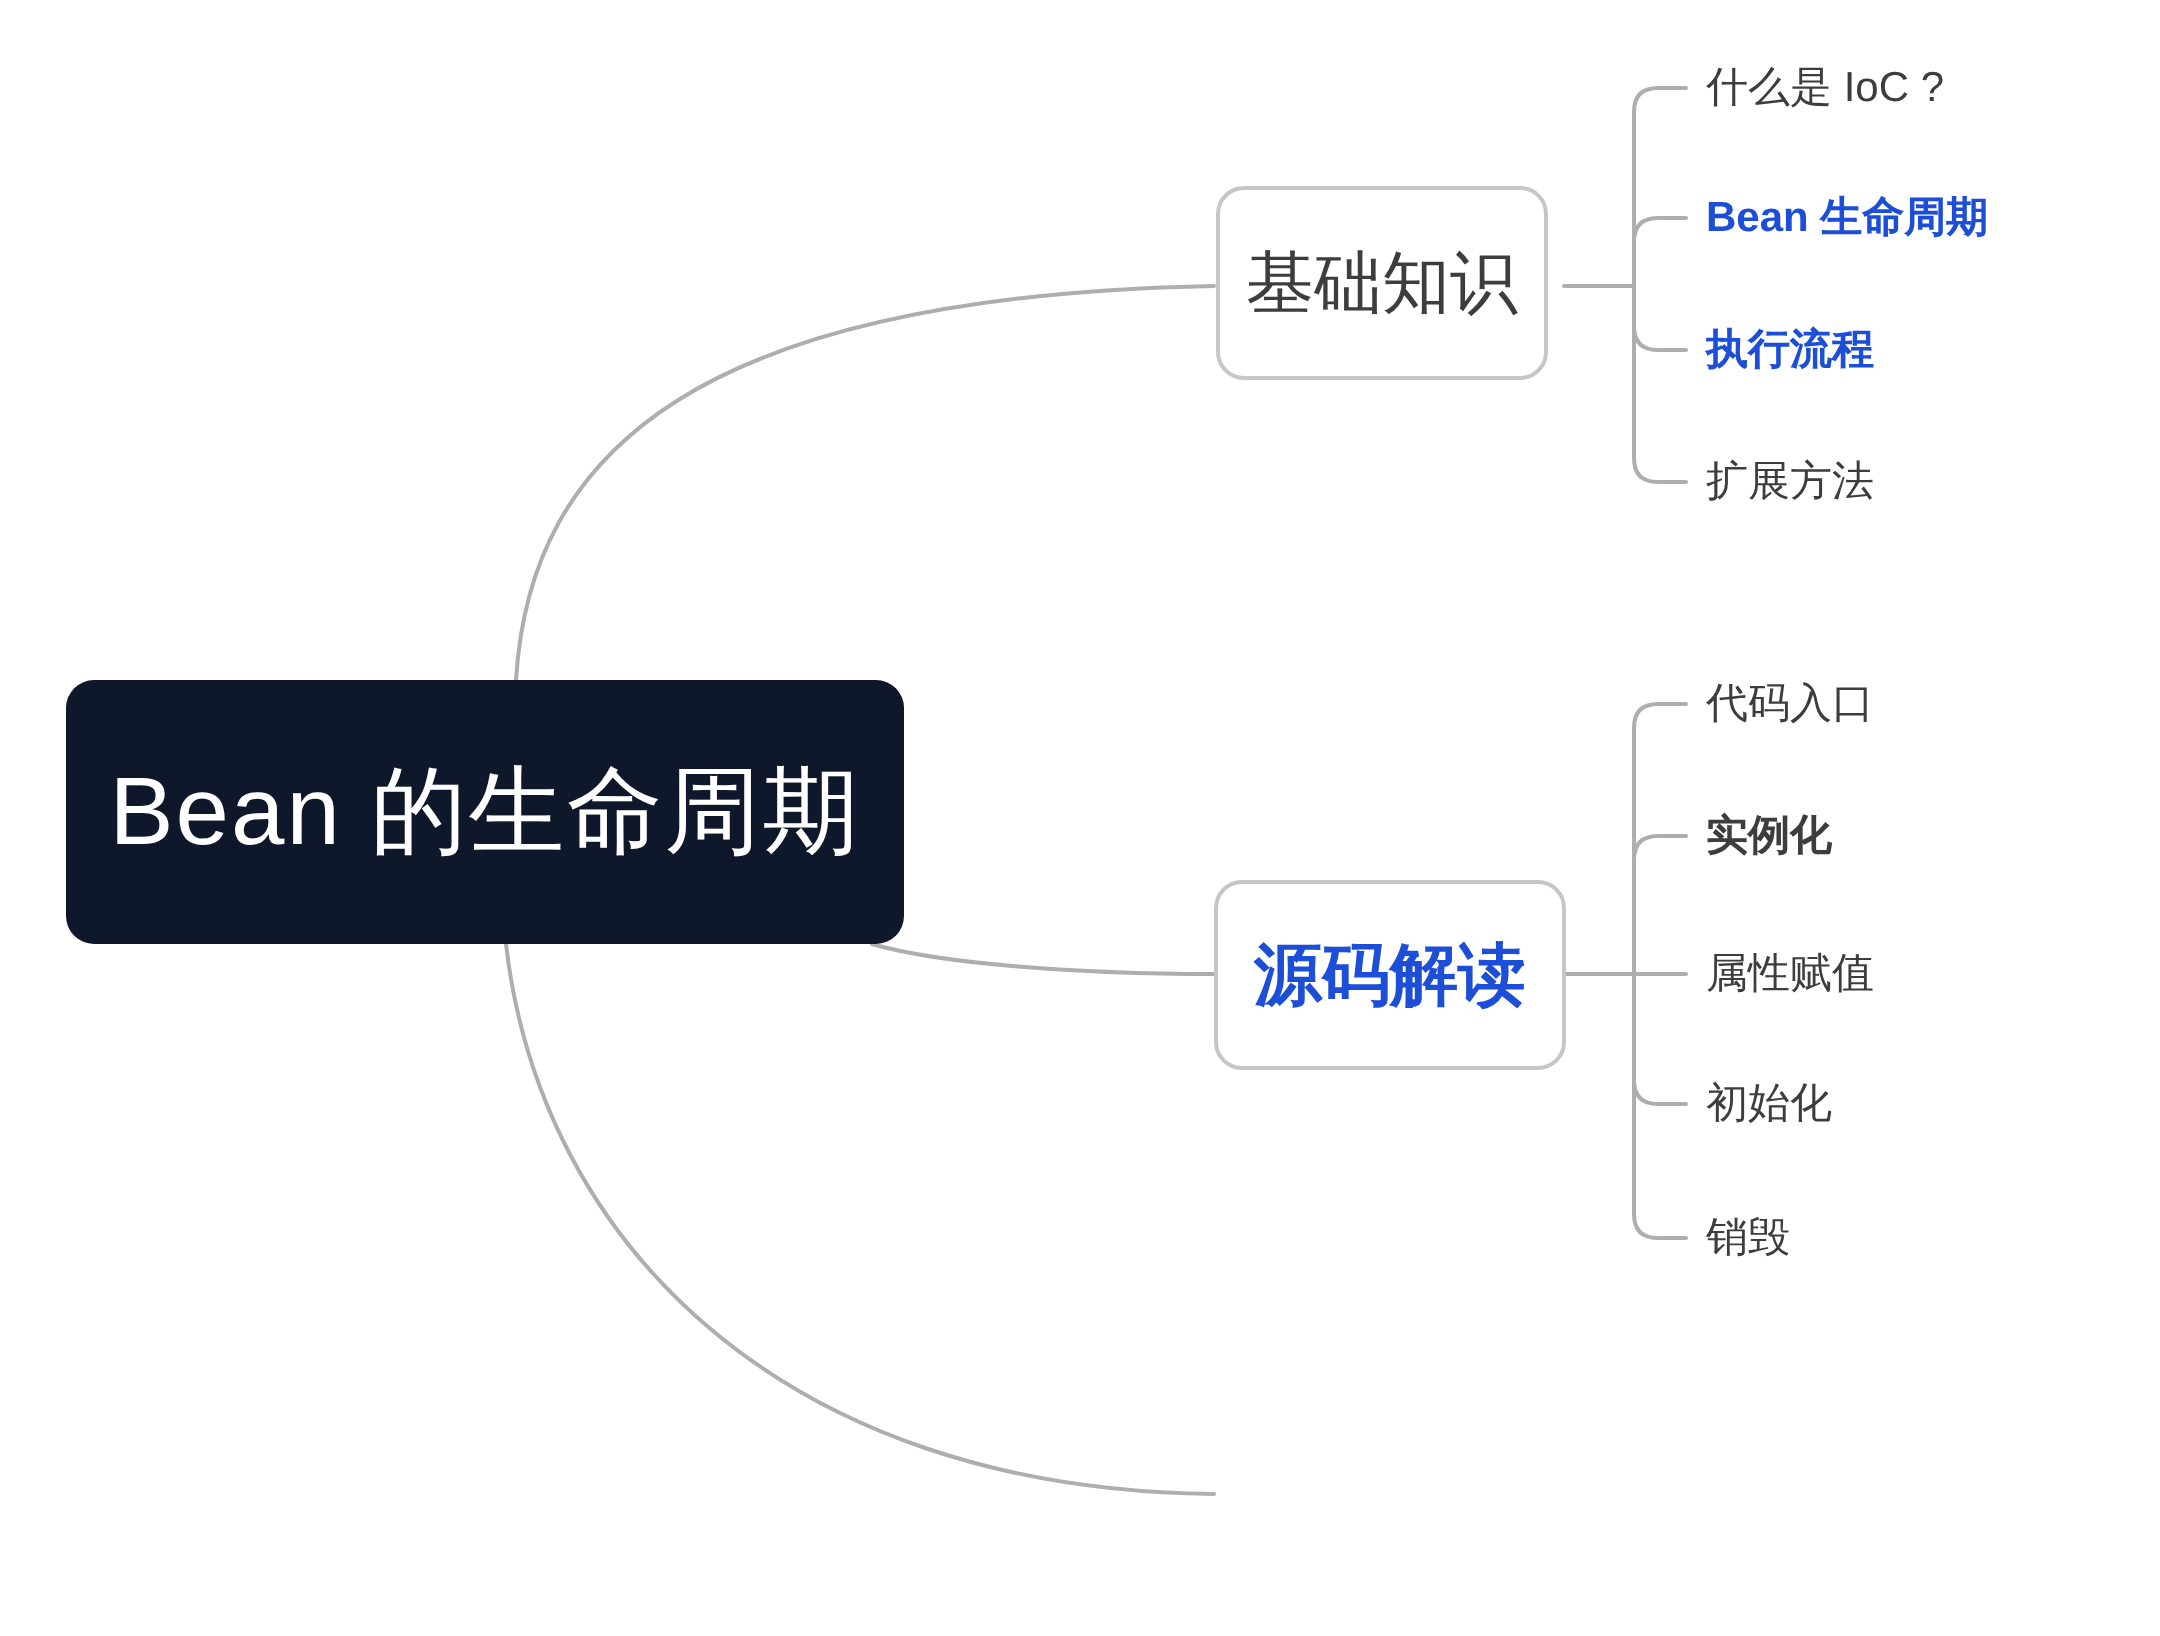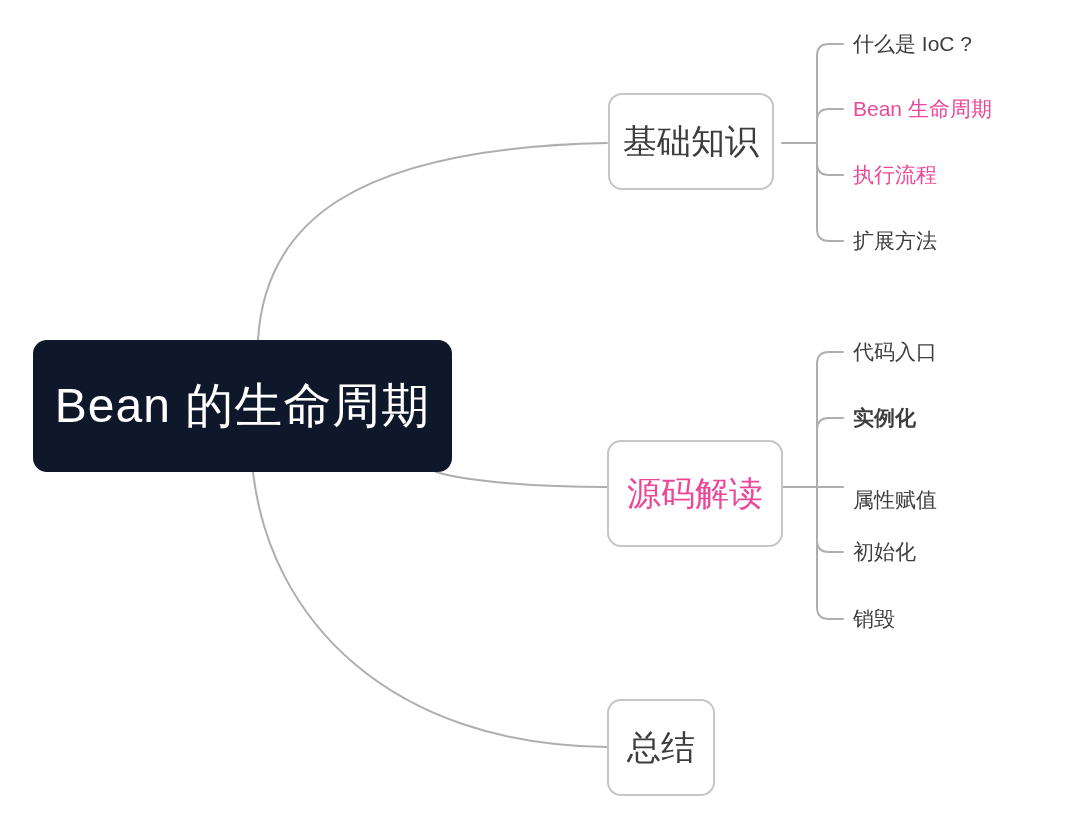--- a/index.html
+++ b/index.html
@@ -57,21 +57,22 @@
   }
   .leaf {
     position: absolute;
     transform: translateY(-50%);
     color: #3d3d3d;
     font-size: 21px;
     line-height: 1.2;
     white-space: nowrap;
   }
   .red {
-    color: #ec4899;
+    color: #1d4ed8;
+    font-weight: bold;
   }
 </style>
 </head>
 <body>
 
 <div id="canvas">
 
   <svg id="connectors" viewBox="0 0 1080 818" xmlns="http://www.w3.org/2000/svg">
 
     <path d="M258,340 C265,225 350,148 607,143"></path>
@@ -90,32 +91,29 @@
   </svg>
 
   <div class="root-node">
     <span>Bean 的生命周期</span>
   </div>
 
   <div class="branch-node" style="left:608px; top:93px; width:166px; height:97px;">
     <span>基础知识</span>
   </div>
 
-  <div class="branch-node red" style="left:607px; top:440px; width:176px; height:107px;text-align:right;">
+  <div class="branch-node red" style="left:607px; top:440px; width:176px; height:95px;text-align:right;">
     <span>源码解读</span>
   </div>
 
-  <div class="branch-node" style="left:607px; top:699px; width:108px; height:97px;">
-    <span>总结</span>
-  </div>
 
   <div class="leaf" style="left:853px; top:44px;">什么是 IoC ?</div>
   <div class="leaf red" style="left:853px; top:109px;">Bean 生命周期</div>
   <div class="leaf red" style="left:853px; top:175px;">执行流程</div>
   <div class="leaf" style="left:853px; top:241px;">扩展方法</div>
 
   <div class="leaf" style="left:853px; top:352px;">代码入口</div>
   <div class="leaf" style="left:853px; top:418px;font-weight:bold;">实例化</div>
-  <div class="leaf" style="left:853px; top:487px;margin-top:13px;">属性赋值</div>
+  <div class="leaf" style="left:853px; top:487px;">属性赋值</div>
   <div class="leaf" style="left:853px; top:552px;">初始化</div>
   <div class="leaf" style="left:853px; top:619px;">销毁</div>
 
 </div>
 
 </body></html>

